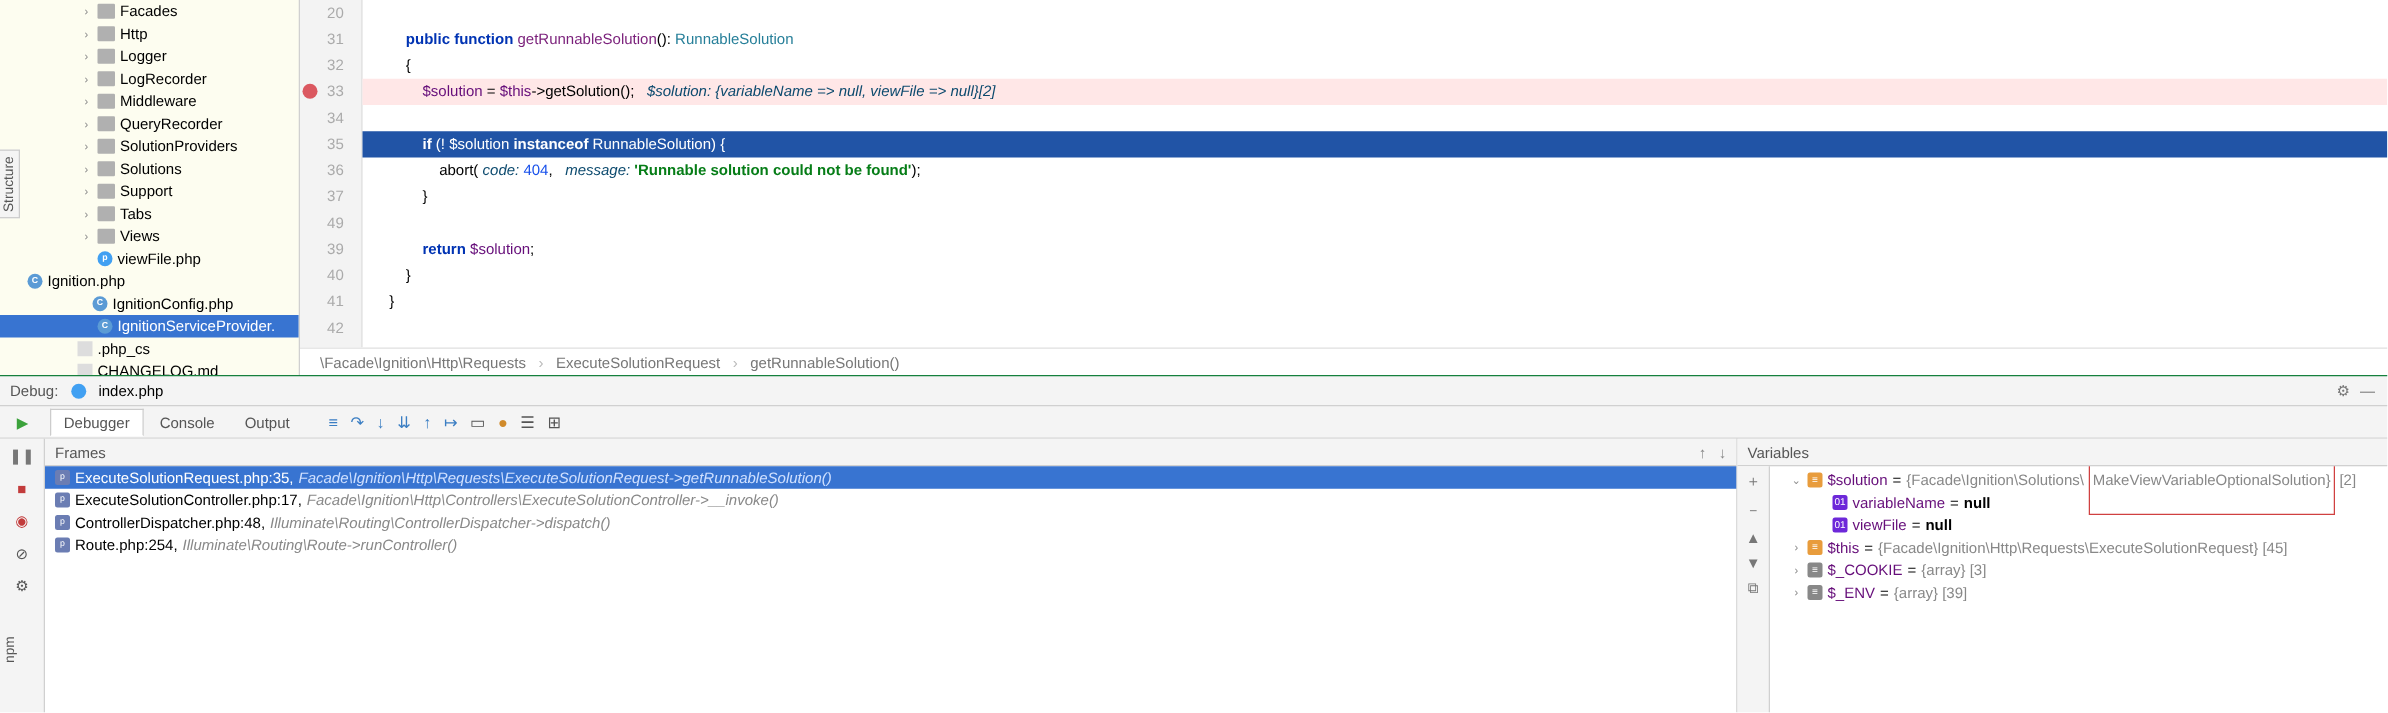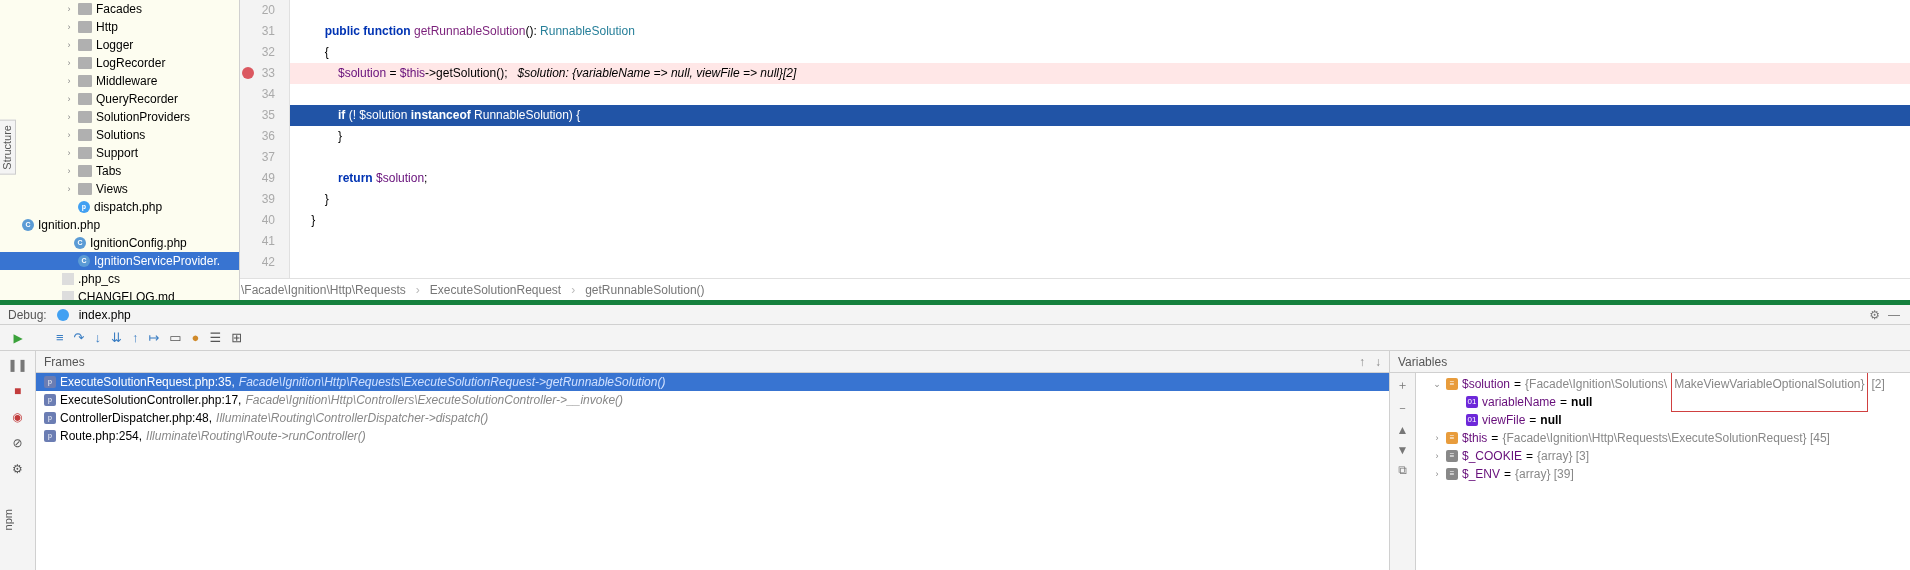--- a/index.html
+++ b/index.html
@@ -21,25 +21,25 @@
 .code-lines { flex:1; font-family:Consolas,monospace; font-size:13px; }
 .code-line { height:21px; line-height:21px; white-space:pre; padding-left:8px; }
 .hl-bp { background:#ffe7e7; }
 .hl-exec { background:#2154a6; color:#fff; }
 .kw { color:#0033b3; font-weight:bold; }
 .fn { color:#7a1f7a; }
 .ty { color:#267f99; }
 .var { color:#660e7a; }
 .num { color:#1750eb; }
 .str { color:#067d17; font-weight:bold; }
-.hint { color:#000000; font-style:italic;margin-top:20px; }
+.hint { color:#0c4a6e; font-style:italic;margin-top:20px; }
 .hl-exec .kw,.hl-exec .ty,.hl-exec .var { color:#fff; }
-.breadcrumb { height:22px; border-top:1px solid #e0e0e0; display:flex; align-items:center; padding-left:1px; color:#777; font-size:11px; gap:10px;text-align:center; }
+.breadcrumb { height:22px; border-top:1px solid #e0e0e0; display:flex; align-items:center; padding-left:16px; color:#777; font-size:11px; gap:10px;text-align:center; }
 .breadcrumb span.sep { color:#bbb; }
-.debug-bar { height:24px; border-top:5px solid #15803d; background:#f4f4f4; display:flex; align-items:center; padding:0 8px; gap:6px; position:relative; }
+.debug-bar { height:24px; border-top:1px solid #15803d; background:#f4f4f4; display:flex; align-items:center; padding:0 8px; gap:6px; position:relative; }
 .debug-bar .lbl { color:#555; }
 .gear { position:absolute; right:30px; color:#777; }
 .min { position:absolute; right:10px; color:#777; }
 .tool-row { height:26px; border-top:1px solid #d0d0d0; background:#f4f4f4; display:flex; align-items:center; }
 .run-col { width:36px; display:flex; flex-direction:column; align-items:center; }
 .toolbtn { width:20px; height:20px; display:flex; align-items:center; justify-content:center; color:#555; cursor:pointer; }
 .tabs { display:flex; gap:2px; padding-left:4px; }
 .tab { padding:3px 10px; border:1px solid transparent; cursor:pointer; color:#555; }
 .tab.active { background:#fff; border:1px solid #ccc; border-bottom-color:#fff; }
 .step-icons { display:flex; gap:10px; margin-left:20px; align-items:center; }
@@ -125,21 +125,21 @@
           <span>Tabs</span>
         </div>
         <div class="tree-item" style="padding-left: 64px;">
           <span class="chev">›</span>
           <span class="folder-icon"></span>
           <span>Views</span>
         </div>
         <div class="tree-item" style="padding-left: 64px;">
           <span class="chev"></span>
           <span class="php-icon">p</span>
-          <span>dispatch.php</span>
+          <span>viewFile.php</span>
         </div>
         <div class="tree-item" style="">
           <span class="chev"></span>
           <span class="php-icon" style="background:#5b9bd5">C</span>
           <span>Ignition.php</span>
         </div>
         <div class="tree-item" style="padding-left: 60px;">
           <span class="chev"></span>
           <span class="php-icon" style="background:#5b9bd5">C</span>
           <span>IgnitionConfig.php</span>
@@ -179,20 +179,21 @@
           <div class="gutter-line">41</div>
           <div class="gutter-line">42</div>
         </div>
       <div class="code-lines" id="code">
           <div class="code-line "></div>
           <div class="code-line "><span>        </span><span class="kw">public function </span><span class="fn">getRunnableSolution</span><span>(): </span><span class="ty">RunnableSolution</span></div>
           <div class="code-line "><span>        {</span></div>
           <div class="code-line hl-bp"><span>            </span><span class="var">$solution</span><span> = </span><span class="var">$this</span><span>-&gt;getSolution();   </span><span class="hint">$solution: {variableName =&gt; null, viewFile =&gt; null}[2]</span></div>
           <div class="code-line "></div>
           <div class="code-line hl-exec"><span>            </span><span class="kw">if </span><span>(! </span><span class="var">$solution </span><span class="kw">instanceof </span><span class="ty">RunnableSolution</span><span>) {</span></div>
+          <div class="code-line "><span>                abort( </span><span class="hint">code: </span><span class="num">404</span><span>,   </span><span class="hint">message: </span><span class="str">'Runnable solution could not be found'</span><span>);</span></div>
           <div class="code-line "><span>            }</span></div>
           <div class="code-line "></div>
           <div class="code-line "><span>            </span><span class="kw">return </span><span class="var">$solution</span><span>;</span></div>
           <div class="code-line "><span>        }</span></div>
           <div class="code-line "><span>    }</span></div>
           <div class="code-line "></div>
         </div>
     </div>
     <div class="breadcrumb">
       <span>\Facade\Ignition\Http\Requests</span>
@@ -208,20 +209,25 @@
   <span class="lbl">Debug:</span>
   <span class="php-icon"></span>
   <span>index.php</span>
   <span class="gear">⚙</span>
   <span class="min">—</span>
 </div>
 
 <div class="tool-row">
   <div class="run-col">
     <div class="toolbtn" style="color:#3ba23b">▶</div>
+  </div>
+  <div class="tabs">
+    <div class="tab active">Debugger</div>
+    <div class="tab">Console</div>
+    <div class="tab">Output</div>
   </div>
   <div class="step-icons">
     <span class="ic">≡</span>
     <span class="ic">↷</span>
     <span class="ic">↓</span>
     <span class="ic">⇊</span>
     <span class="ic">↑</span>
     <span class="ic">↦</span>
     <span class="ic" style="color:#555">▭</span>
     <span class="ic" style="color:#d08a2a">●</span>

